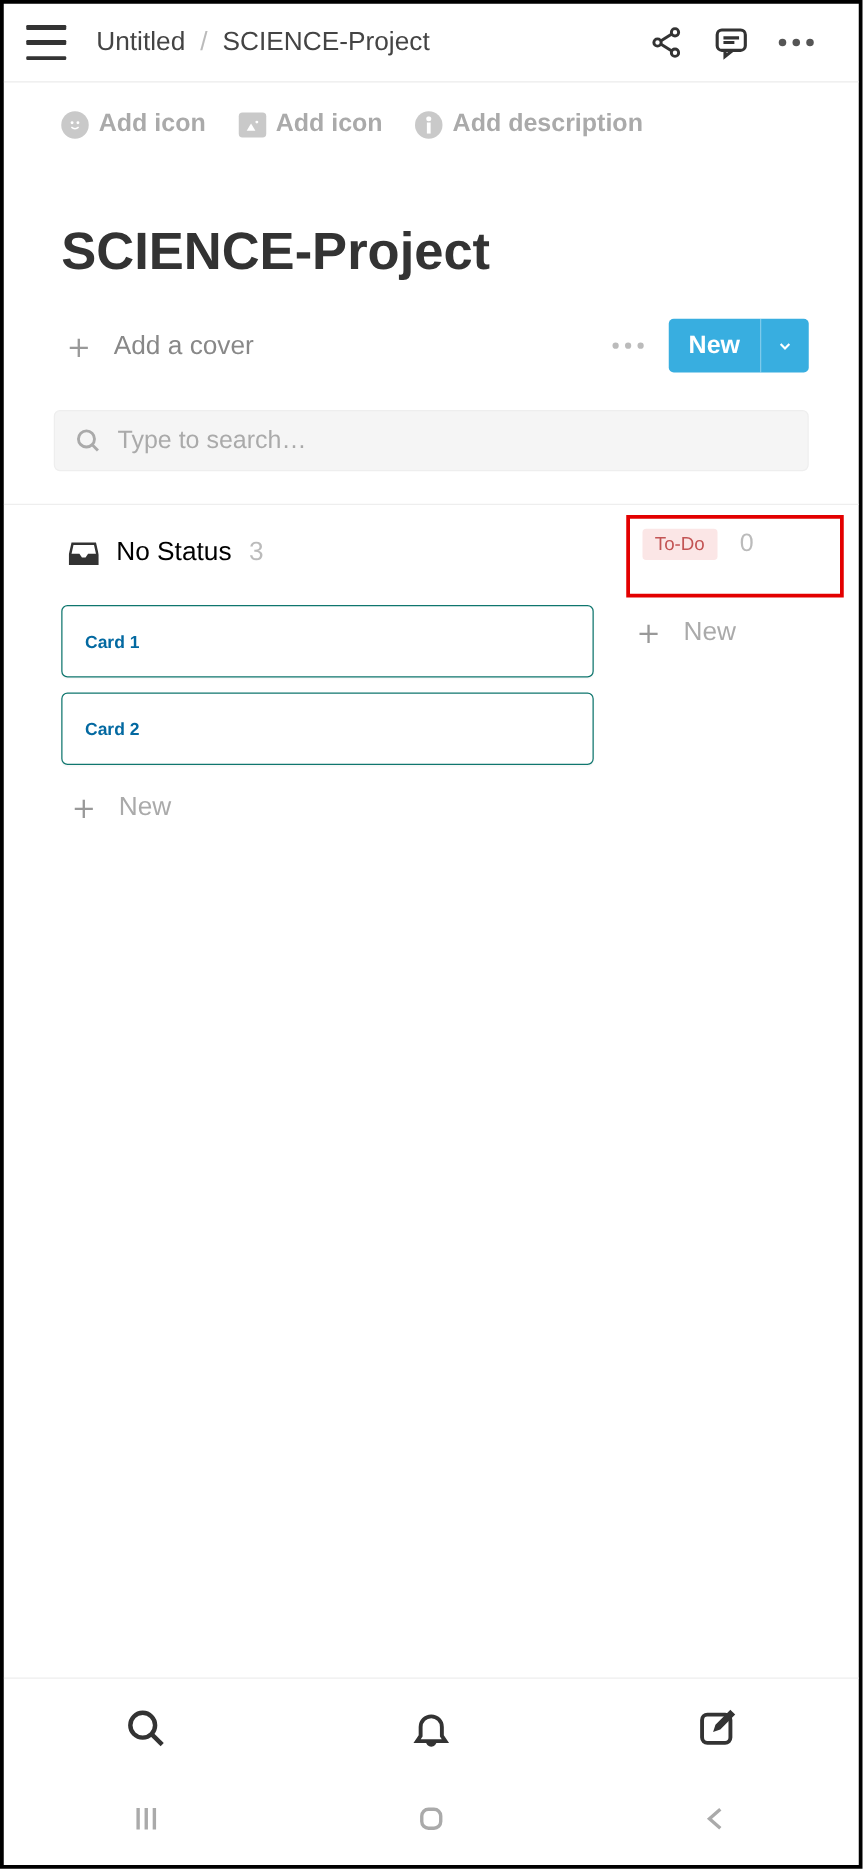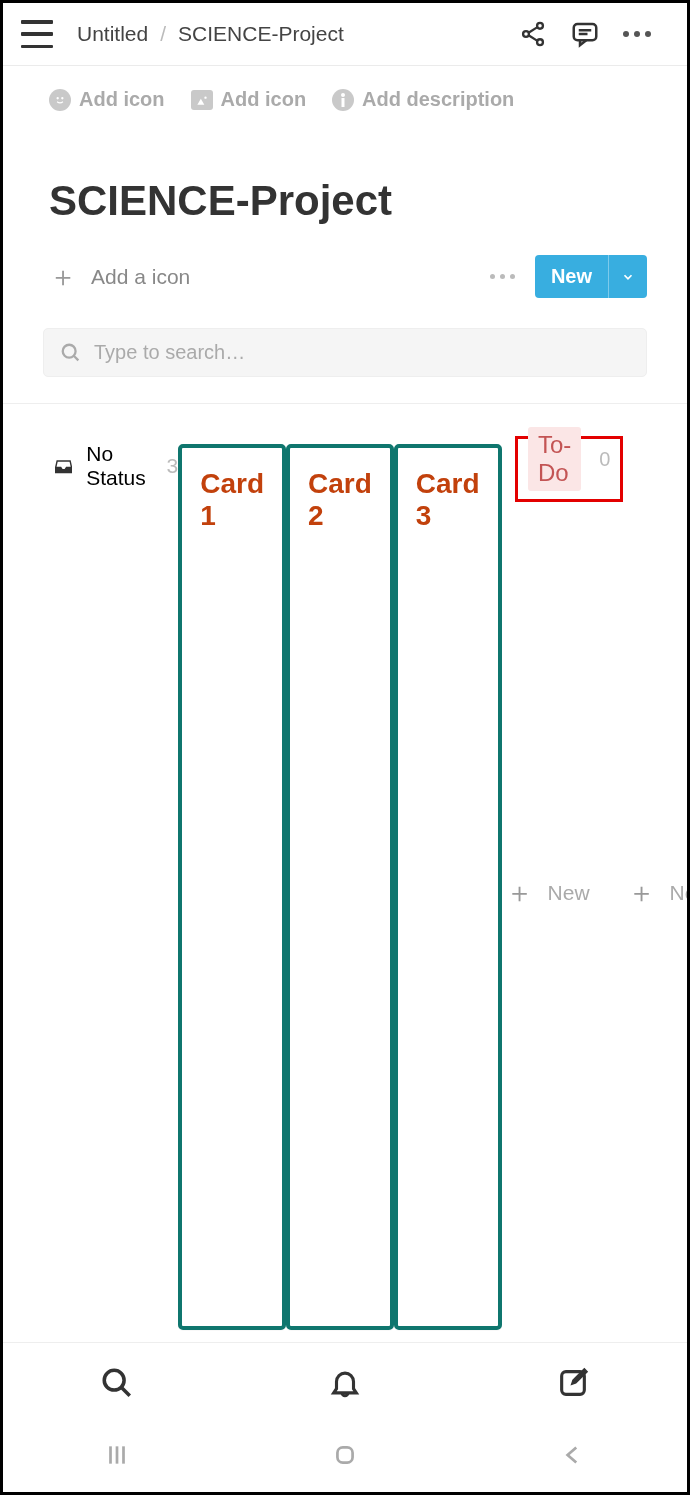--- a/index.html
+++ b/index.html
@@ -112,21 +112,21 @@
 
   
   .board-area {
     margin-top: 26px;
     border-top: 1px solid #eee;
     padding: 16px 12px 0 46px;
     display: flex;
     gap: 26px;
     flex: 1;
   }
-  .column { display: flex; flex-direction: row; margin-top: 24px; }
+  .column { display: flex; flex-direction: column; }
   .col-nostatus { width: 440px; }
   .col-todo { width: 180px; }
 
   .col-header {
     display: flex; align-items: center; gap: 14px;
     font-size: 21px;
     margin-bottom: 20px;
     padding-left: 6px;
     height: 44px;
   }
@@ -139,29 +139,29 @@
     margin-top: -8px;
     margin-bottom: 6px;
     display:flex; align-items:center; gap: 18px;
     height: 66px;
   }
   .todo-tag {
     background: #fbe6e6;
     color: #c35454;
     padding: 4px 10px;
     border-radius: 3px;
-    font-size: 24px;
+    font-size: 15px;
   }
 
   .card {
-    border: 4px solid #0f766e;
+    border: 1px solid #0f766e;
     border-radius: 5px;
     padding: 20px 18px;
-    font-size: 28px;
-    color: #c2410c;
+    font-size: 14px;
+    color: #0369a1;
     font-weight: 600;
     margin-bottom: 12px;
     box-shadow: 0 1px 1px rgba(0,0,0,0.03);
     cursor: pointer;
     background: #fff;
   }
 
   .new-card {
     display: flex; align-items: center; gap: 14px;
     color: #aaa; font-size: 21px;
@@ -251,21 +251,21 @@
     </div>
     <span>Add description</span>
   </div>
 </div>
 
 <div class="page-title">SCIENCE-Project</div>
 
 <div class="view-row">
   <div class="add-view">
     <span class="plus-icon">＋</span>
-    <span>Add a icon</span>
+    <span>Add a cover</span>
   </div>
   <div class="spacer"></div>
   <div class="view-dots">
     <span></span>
       <span></span>
       <span></span>
   </div>
   <div class="new-btn">
     <div class="label">New</div>
     <div class="chev">
@@ -291,21 +291,20 @@
       <svg class="tray-icon" viewBox="0 0 24 20" fill="#333">
           <path d="M3 3 L21 3 L23 12 L23 19 L1 19 L1 12 Z" fill="none" stroke="#333" stroke-width="2"></path>
           <path d="M1 12 L8 12 L10 15 L14 15 L16 12 L23 12" fill="none" stroke="#333" stroke-width="2"></path>
           <path d="M1 12 L8 12 L10 15 L14 15 L16 12 L23 12 L23 19 L1 19 Z" fill="#333"></path>
         </svg>
       <span>No Status</span>
       <span class="count">3</span>
     </div>
     <div class="card">Card 1</div>
     <div class="card">Card 2</div>
-    <div class="card">Card 3</div>
     <div class="new-card">
       <span class="plus-icon">＋</span>
       <span>New</span>
     </div>
   </div>
 
   <div class="column col-todo">
     <div class="todo-header">
       <span class="todo-tag">To-Do</span>
       <span class="count" style="color:#bbb;font-size:20px;">0</span>

